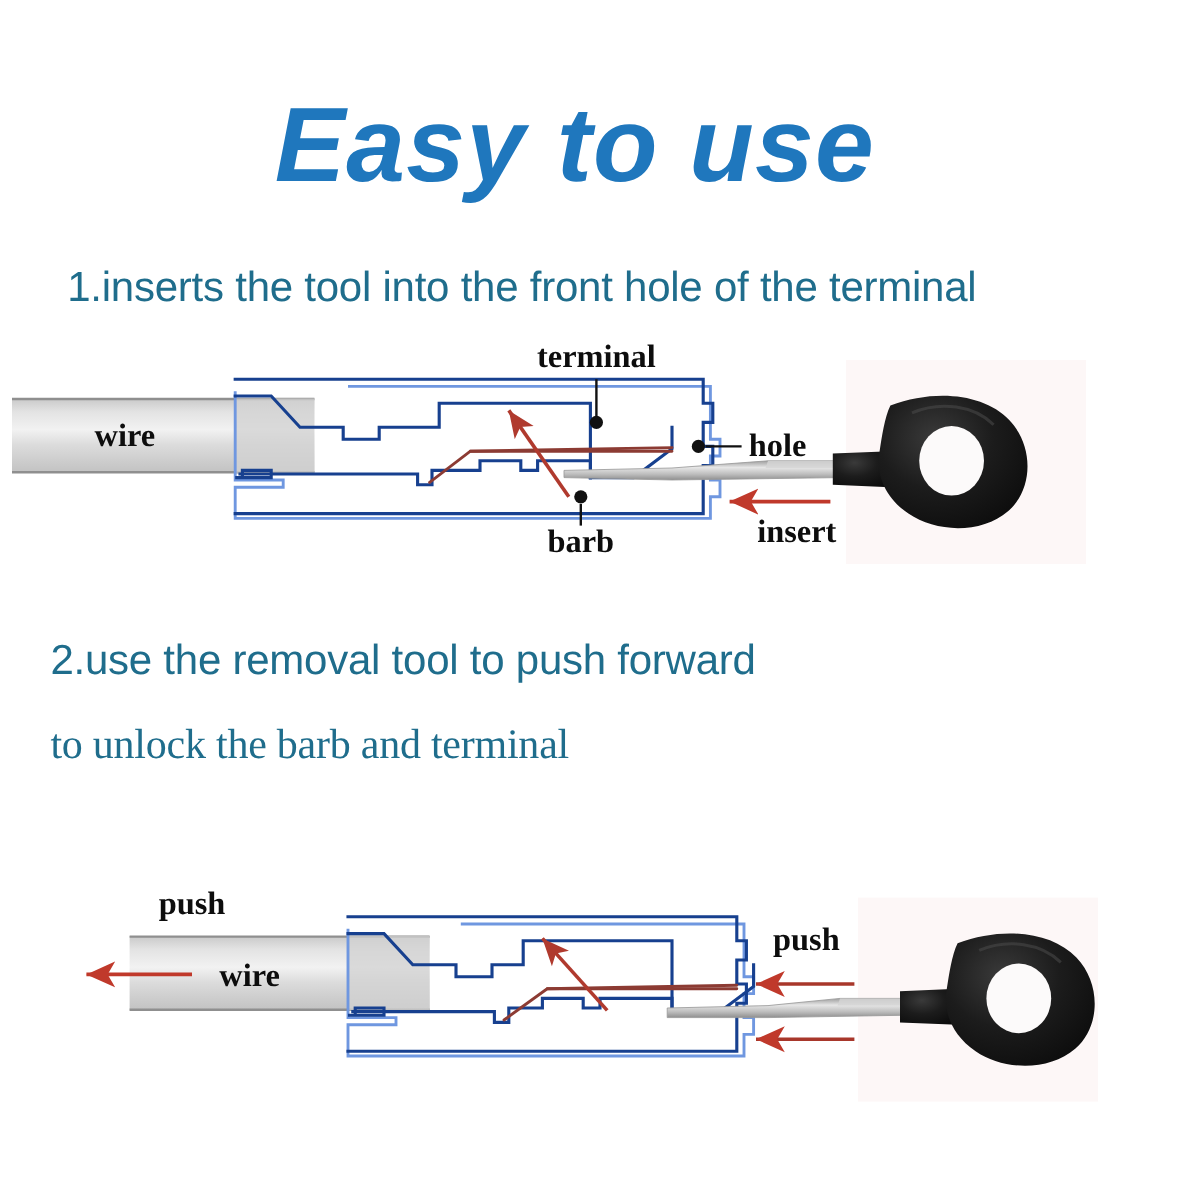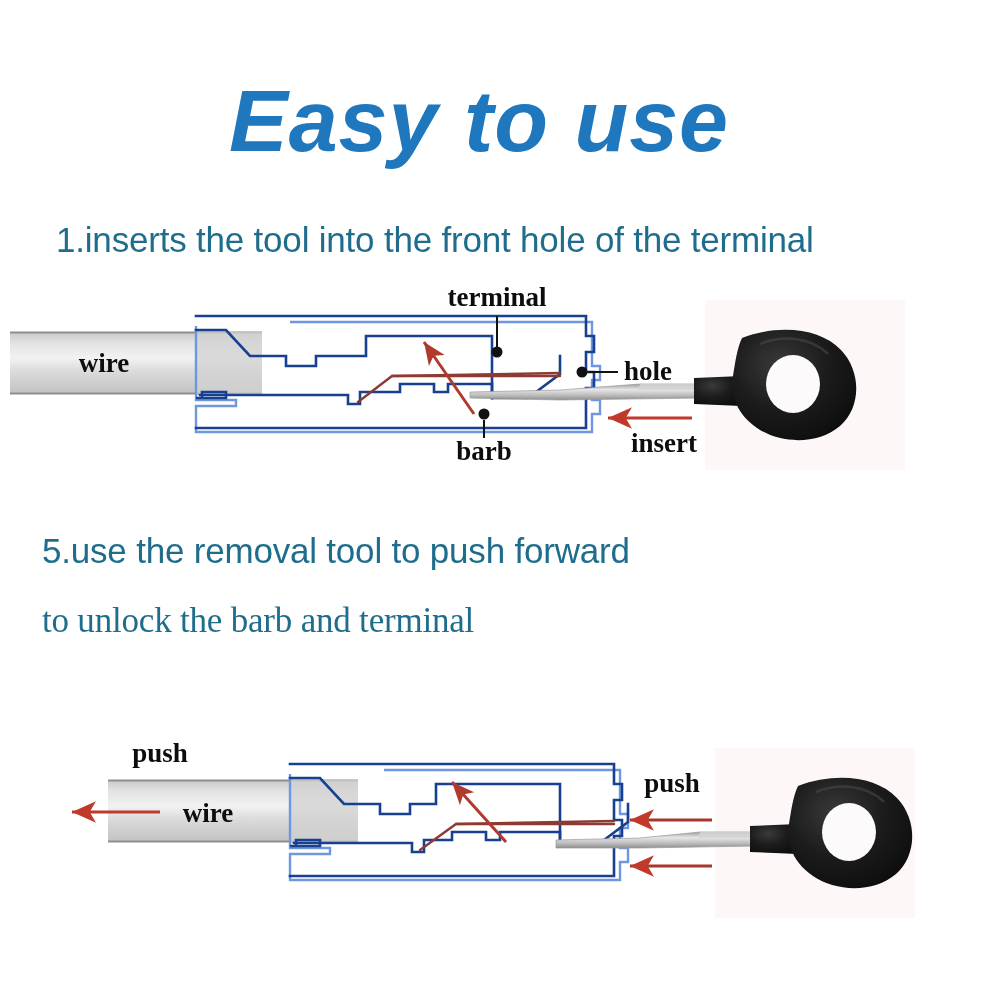--- a/index.html
+++ b/index.html
@@ -172,21 +172,21 @@
 
     <g>
       <text class="svg-label" x="664" y="172" text-anchor="middle">insert</text>
       <line x1="692" y1="138" x2="608" y2="138" stroke="#c0392b" stroke-width="3" marker-end="url(#redArrow1)"></line>
     </g>
 
     <line x1="474" y1="134" x2="424" y2="62" stroke="#b03a2e" stroke-width="3" marker-end="url(#redArrow1b)"></line>
   </svg>
 </div>
 
-<div class="step-line" id="step2-line1">5.use the removal tool to push forward</div>
+<div class="step-line" id="step2-line1">2.use the removal tool to push forward</div>
 <div class="step-line" id="step2-line2">to unlock the barb and terminal</div>
 
 <div class="diagram" id="diagram-2">
   <svg width="1000" height="200" viewBox="0 0 1000 200" xmlns="http://www.w3.org/2000/svg">
     <defs>
       <linearGradient id="wireGrad2" x1="0" y1="0" x2="0" y2="1">
         <stop offset="0%" stop-color="#c9c9c9"></stop>
         <stop offset="18%" stop-color="#e3e3e3"></stop>
         <stop offset="42%" stop-color="#f2f2f2"></stop>
         <stop offset="62%" stop-color="#dcdcdc"></stop>

